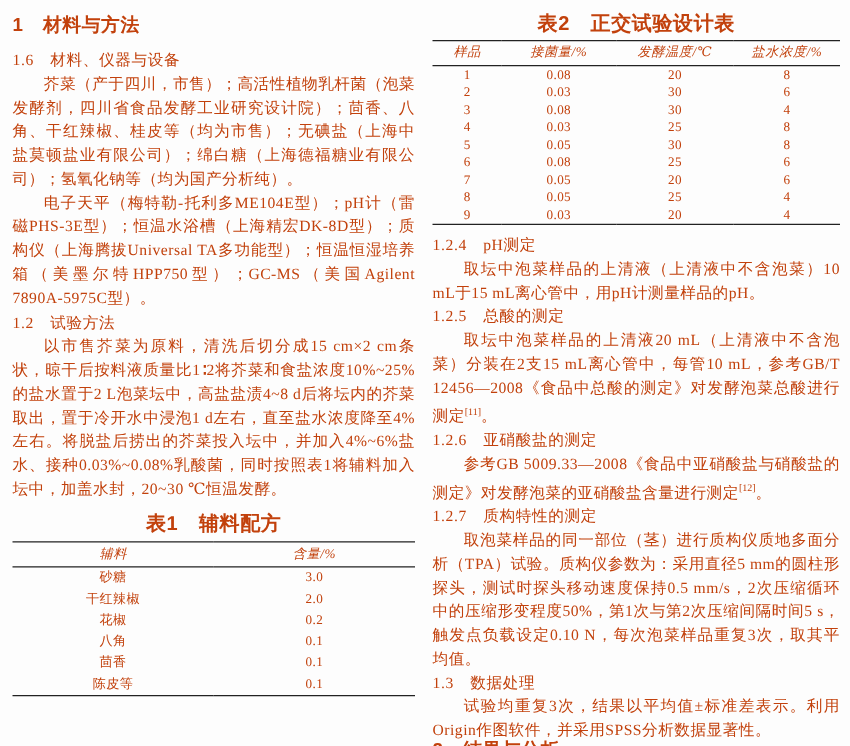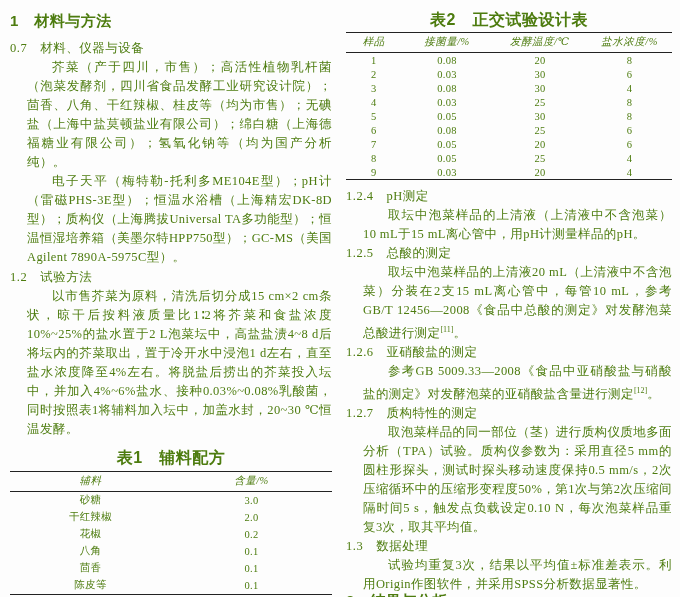--- a/index.html
+++ b/index.html
@@ -3,21 +3,21 @@
 <meta charset="utf-8">
 <style>
   * { margin:0; padding:0; box-sizing:border-box; }
   html,body { background:#e8e8e8; }
   .page {
     position:relative;
     width:680px; height:597px;
     background:#fdfdfd;
     overflow:hidden;
     font-family:"Liberation Serif","DejaVu Serif",serif;
-    color:#4d7c0f;
+    color:#c2410c;
   }
   .col { position:absolute; top:9px; }
   .col-left  { left:10px;  width:322px; }
   .col-right { left:346px; width:326px; }
 
   .h-main {
     font-family:"Liberation Sans","DejaVu Sans",sans-serif;
     font-weight:bold;
     font-size:15px; line-height:24px;
     margin-bottom:6px;
@@ -26,21 +26,20 @@
   .h-sub {
     font-size:12.5px; line-height:19px;
     letter-spacing:0.5px;
     font-weight:normal;
   }
   .body-text {
     font-size:12.5px; line-height:19px;
     text-align:justify;
     text-indent:2em;
     letter-spacing:0.4px;
-    margin-left:17px;
   }
   .body-text sup { font-size:8px; letter-spacing:0; }
 
   .tbl-caption {
     font-family:"Liberation Sans","DejaVu Sans",sans-serif;
     font-weight:bold;
     font-size:16px; line-height:19px;
     text-align:center;
     letter-spacing:0.5px;
   }
@@ -88,21 +87,21 @@
   .mt { margin-top:0.5px; }
 </style>
 </head>
 <body>
 
 <div class="page">
 
   <div class="col col-left">
     <div class="h-main">1　材料与方法</div>
 
-    <div class="h-sub">0.7　材料、仪器与设备</div>
+    <div class="h-sub">1.6　材料、仪器与设备</div>
 
     <p class="body-text">芥菜（产于四川，市售）；高活性植物乳杆菌（泡菜发酵剂，四川省食品发酵工业研究设计院）；茴香、八角、干红辣椒、桂皮等（均为市售）；无碘盐（上海中盐莫顿盐业有限公司）；绵白糖（上海德福糖业有限公司）；氢氧化钠等（均为国产分析纯）。</p>
 
     <p class="body-text">电子天平（梅特勒-托利多ME104E型）；pH计（雷磁PHS-3E型）；恒温水浴槽（上海精宏DK-8D型）；质构仪（上海腾拔Universal TA多功能型）；恒温恒湿培养箱（美墨尔特HPP750型）；GC-MS（美国Agilent 7890A-5975C型）。</p>
 
     <div class="h-sub mt">1.2　试验方法</div>
 
 
     <p class="body-text">以市售芥菜为原料，清洗后切分成15 cm×2 cm条状，晾干后按料液质量比1∶2将芥菜和食盐浓度10%~25%的盐水置于2 L泡菜坛中，高盐盐渍4~8 d后将坛内的芥菜取出，置于冷开水中浸泡1 d左右，直至盐水浓度降至4%左右。将脱盐后捞出的芥菜投入坛中，并加入4%~6%盐水、接种0.03%~0.08%乳酸菌，同时按照表1将辅料加入坛中，加盖水封，20~30 ℃恒温发酵。</p>
 

